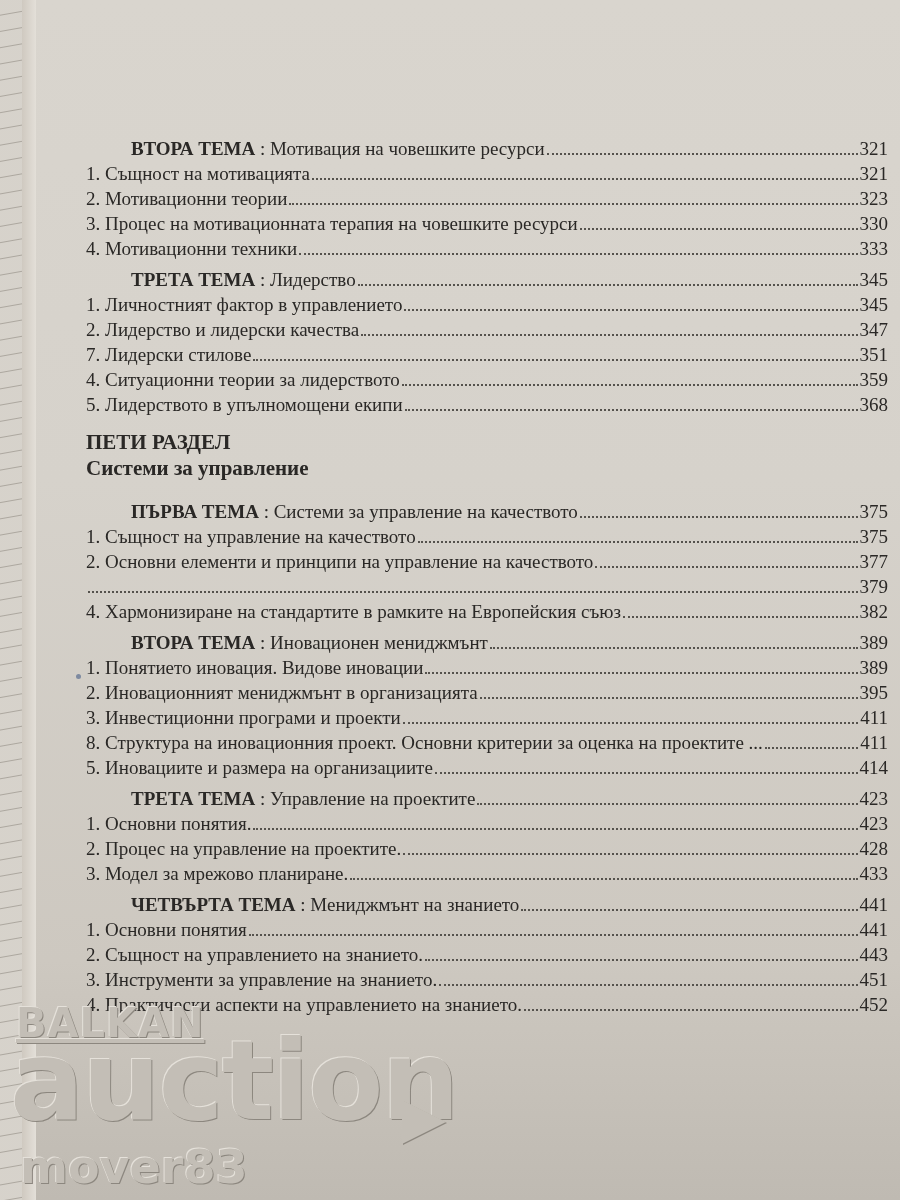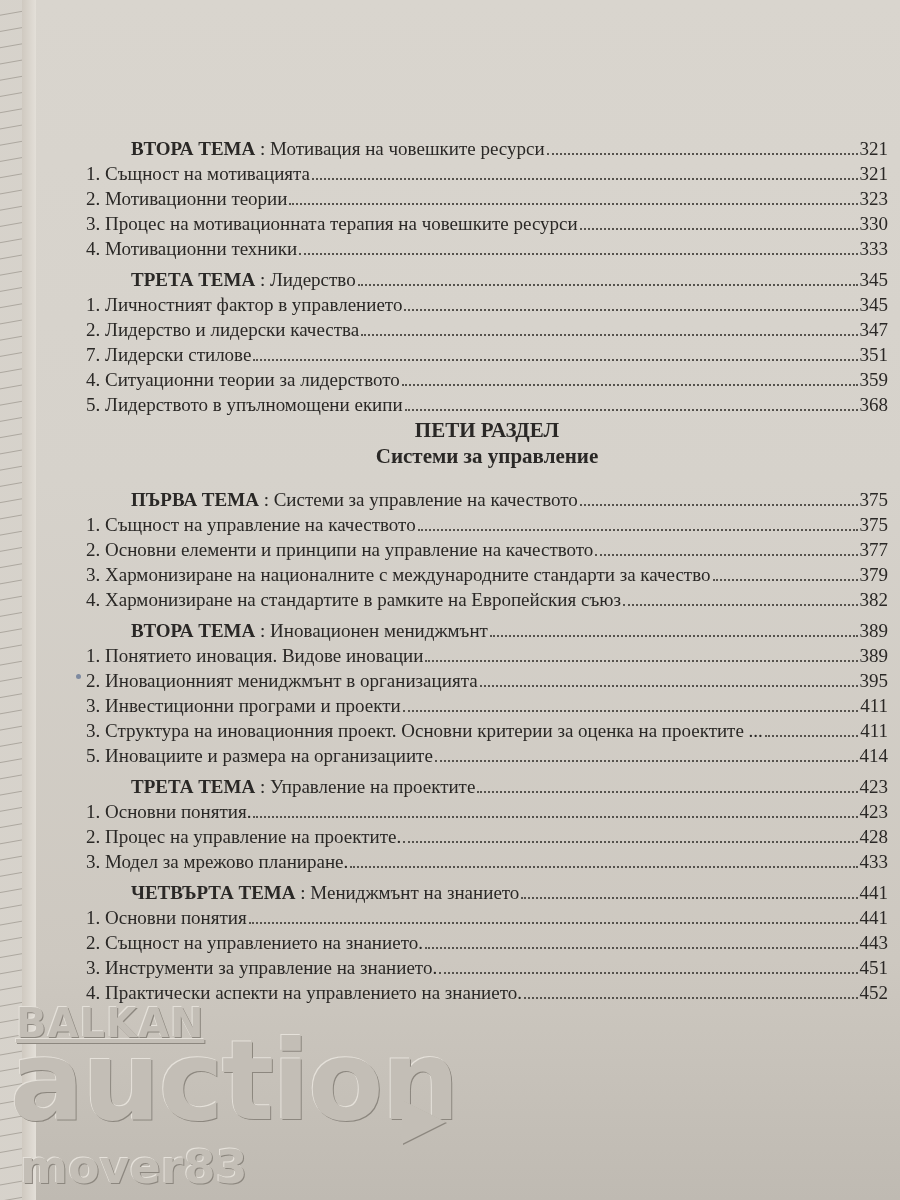--- a/index.html
+++ b/index.html
@@ -29,21 +29,21 @@
   }
   .row .text { flex: 0 0 auto; }
   .row .dots {
     flex: 1 1 auto; overflow: hidden; margin: 0 2px;
     border-bottom: 2px dotted #55524d; height: 1px; align-self: flex-end; margin-bottom: 6px;
   }
   .row .page { flex: 0 0 auto; }
   .theme { padding-left: 45px; margin-top: 6px; }
   .theme .label { font-weight: bold; }
   .section-head { font-weight: bold; font-size: 21px; line-height: 26px; }
-  .section-block { margin-bottom: 18px; text-align: center; }
+  .section-block { margin-top: 12px; margin-bottom: 18px; }
   .bullet {
     position: absolute; left: 76px; width: 5px; height: 5px; border-radius: 50%;
     background: #7e8aa0; top: 674px;
   }
   .watermark {
     position: absolute; left: 10px; top: 1000px; color: #c3beb6;
     font-family: "DejaVu Sans", sans-serif; font-weight: bold;
     text-shadow: 1px 1px 0 #8c877f, -1px -1px 0 #e5e1da;
   }
   .wm-top { font-size: 40px; letter-spacing: 1px; position: absolute; left: 6px; top: 0px; text-decoration: underline; }
@@ -140,21 +140,20 @@
         <span class="text">1. Същност на управление на качеството</span>
         <span class="dots"></span>
         <span class="page">375</span>
       </div>
     <div class="row">
         <span class="text">2. Основни елементи и принципи на управление на качеството</span>
         <span class="dots"></span>
         <span class="page">377</span>
       </div>
     <div class="row">
-        <span class="text">3. Хармонизиране на националните с международните стандарти за качество</span>
         <span class="dots"></span>
         <span class="page">379</span>
       </div>
     <div class="row">
         <span class="text">4. Хармонизиране на стандартите в рамките на Европейския съюз</span>
         <span class="dots"></span>
         <span class="page">382</span>
       </div>
   </div>
 
@@ -173,21 +172,21 @@
         <span class="text">2. Иновационният мениджмънт в организацията</span>
         <span class="dots"></span>
         <span class="page">395</span>
       </div>
     <div class="row">
         <span class="text">3. Инвестиционни програми и проекти</span>
         <span class="dots"></span>
         <span class="page">411</span>
       </div>
     <div class="row">
-        <span class="text">3. Структура на иновационния проект. Основни критерии за оценка на проектите ...</span>
+        <span class="text">8. Структура на иновационния проект. Основни критерии за оценка на проектите ...</span>
         <span class="dots"></span>
         <span class="page">411</span>
       </div>
     <div class="row">
         <span class="text">5. Иновациите и размера на организациите</span>
         <span class="dots"></span>
         <span class="page">414</span>
       </div>
   </div>
 

